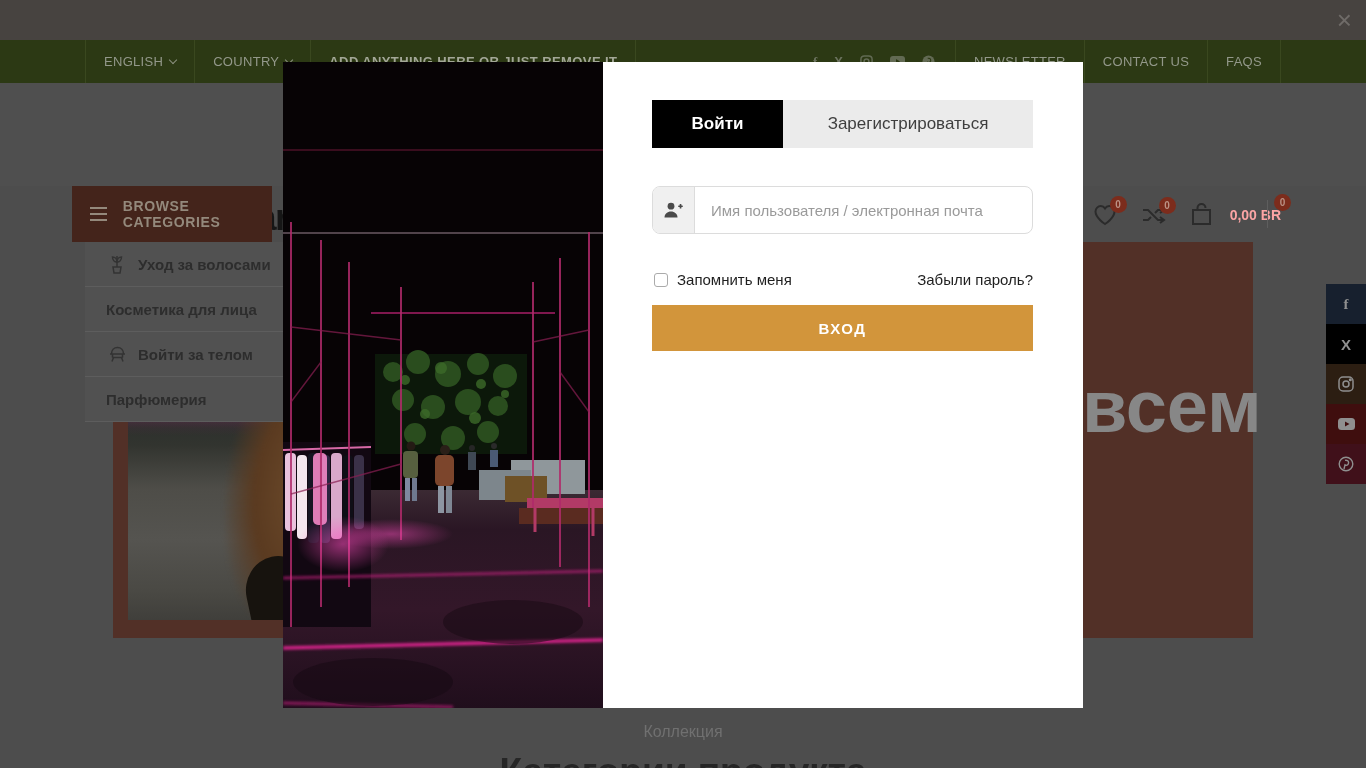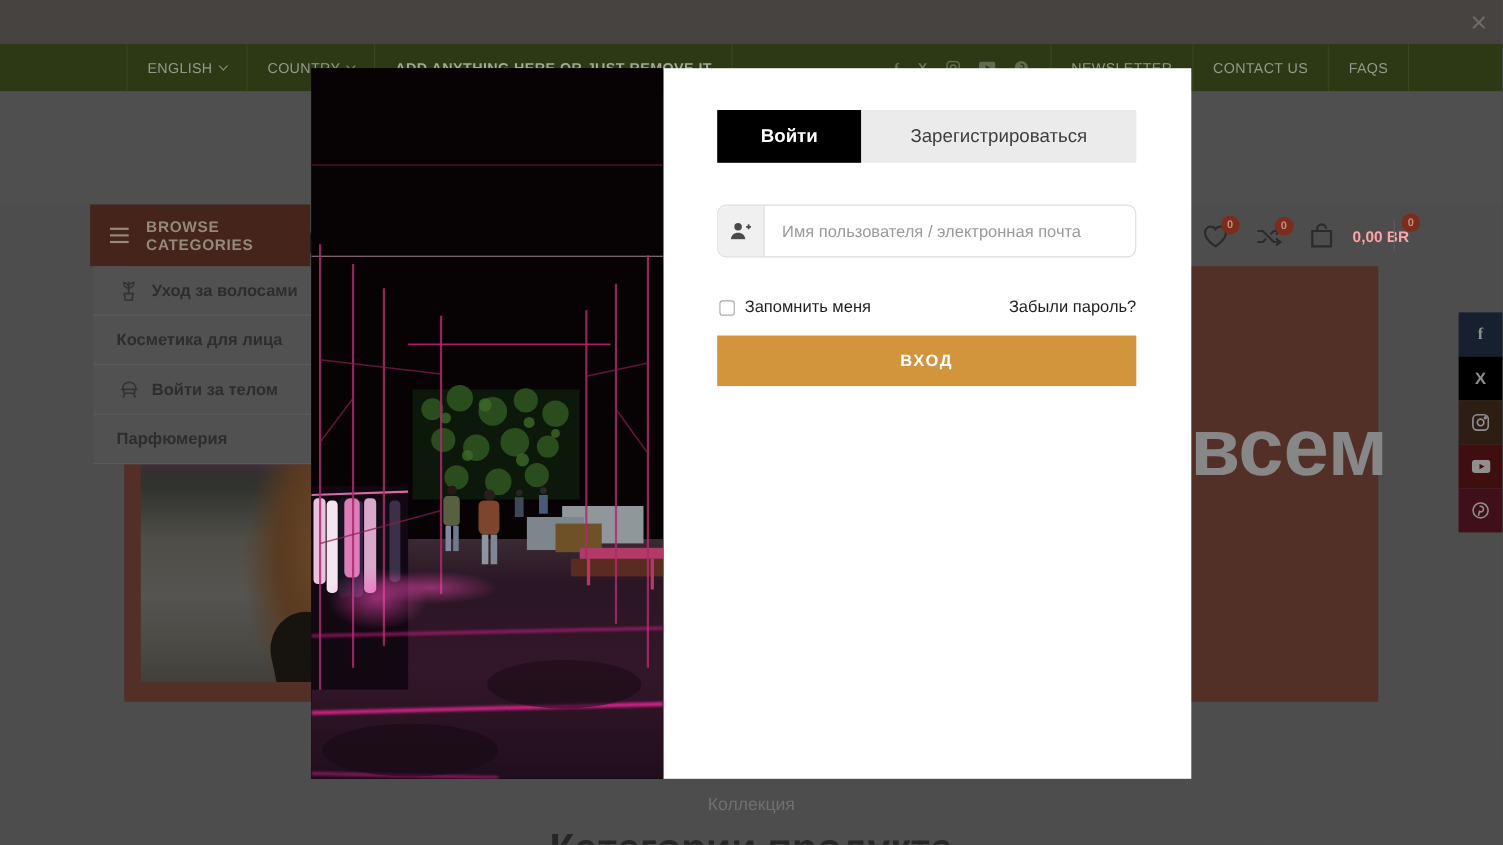--- a/index.html
+++ b/index.html
@@ -7,21 +7,21 @@
   body {
     font-family:"Liberation Sans", sans-serif;
     background:#4d4d4d;
     position:relative;
   }
   
   .top-strip { position:absolute; left:0; top:0; width:1366px; height:40px; background:#474340; }
   .close-x { position:absolute; right:14px; top:4px; font-size:26px; color:#6f6b68; line-height:32px; cursor:pointer; }
 
   .topbar { position:absolute; left:0; top:40px; width:1366px; height:43px; background:#2c3914;
-            display:flex; align-items:stretch; color:#93988a; font-size:13px;padding-left:30px; }
+            display:flex; align-items:stretch; color:#93988a; font-size:13px; }
   .tb-left { display:flex; margin-left:85px; }
   .tb-right { display:flex; margin-left:auto; margin-right:85px; }
   .tb-cell { display:flex; align-items:center; padding:0 18px; border-left:1px solid #3a481f; white-space:nowrap; letter-spacing:.3px; }
   .tb-cell:last-child { border-right:1px solid #3a481f; }
   .tb-promo { font-weight:bold; color:#a3a797; letter-spacing:.4px; }
   .caret { width:6px; height:6px; border-right:1.5px solid #8b907f; border-bottom:1.5px solid #8b907f;
            transform:rotate(45deg); margin-left:7px; margin-top:-4px; }
   .tb-social { display:flex; align-items:center; gap:17px; padding:0 20px; }
   .tb-social svg, .tb-social span { opacity:.85; }
   .tb-ic { color:#777d6c; font-size:13px; font-weight:bold; display:inline-flex; align-items:center; }
@@ -30,21 +30,21 @@
   .logo { position:absolute; left:88px; top:114px; display:flex; align-items:center; gap:9px; }
   .logo-mark { width:37px; height:37px; border:3px solid #171717; border-radius:50%; position:relative; }
   .logo-text { font-size:37px; font-weight:bold; color:#161616; letter-spacing:-1.5px; }
   .header-actions { position:absolute; right:85px; top:119px; display:flex; align-items:center; gap:24px; }
   .act { position:relative; display:flex; align-items:center; gap:9px; cursor:pointer; }
   .badge { position:absolute; top:-8px; right:-10px; min-width:17px; height:17px; border-radius:50%;
            background:#7c2c1c; color:#bb9184; font-size:10px; font-weight:bold;
            display:flex; align-items:center; justify-content:center; }
   .cart-total { font-size:14px; font-weight:bold; color:#fca5a5; margin-left:8px; }
 
-  .nav-brown { position:absolute; left:82px; top:186px; width:200px; height:56px; background:#44241b;
+  .nav-brown { position:absolute; left:72px; top:186px; width:200px; height:56px; background:#44241b;
                display:flex; align-items:center; gap:16px; padding-left:18px;
                color:#94897c; font-size:14px; font-weight:bold; letter-spacing:.6px; cursor:pointer; }
   .burger { width:19px; display:flex; flex-direction:column; gap:4px; }
   .burger i { display:block; height:2px; background:#94897c; }
   .nav-divider { position:absolute; left:1267px; top:200px; width:1px; height:28px; background:#5e5e5e; }
 
   .sidebar { position:absolute; left:85px; top:242px; width:200px; background:#515151; z-index:3; }
   .sb-item { height:45px; display:flex; align-items:center; padding-left:21px; gap:10px;
              border-bottom:1px solid #5d5d5d; color:#2d2d2d; font-size:15px; font-weight:bold; cursor:pointer; }
   .sb-ico { width:22px; display:flex; justify-content:center; }

